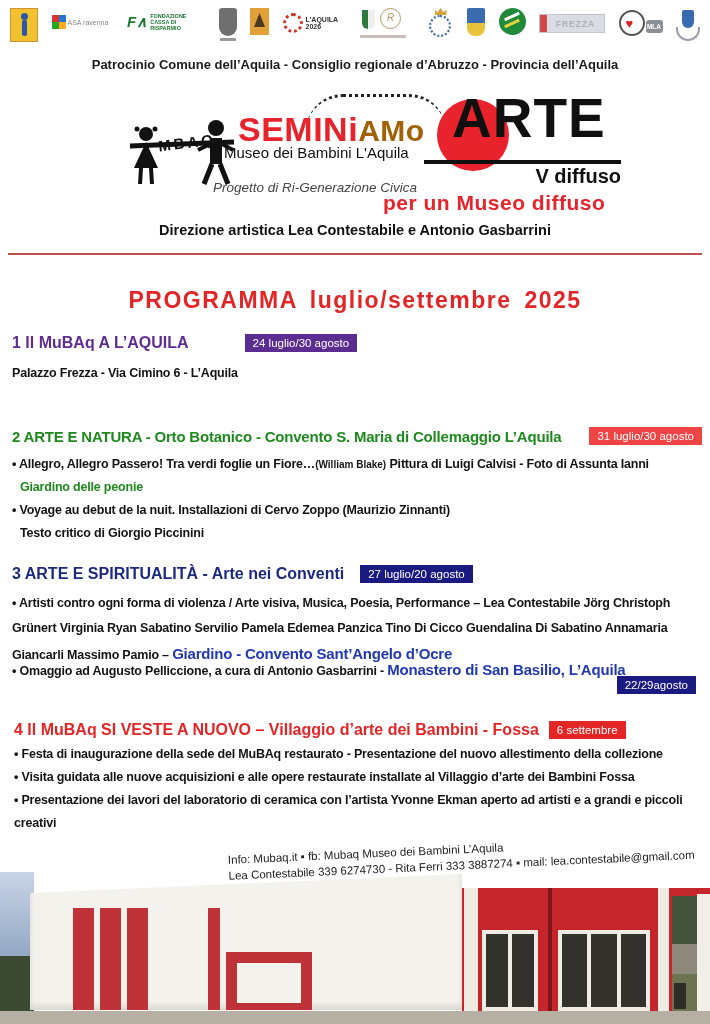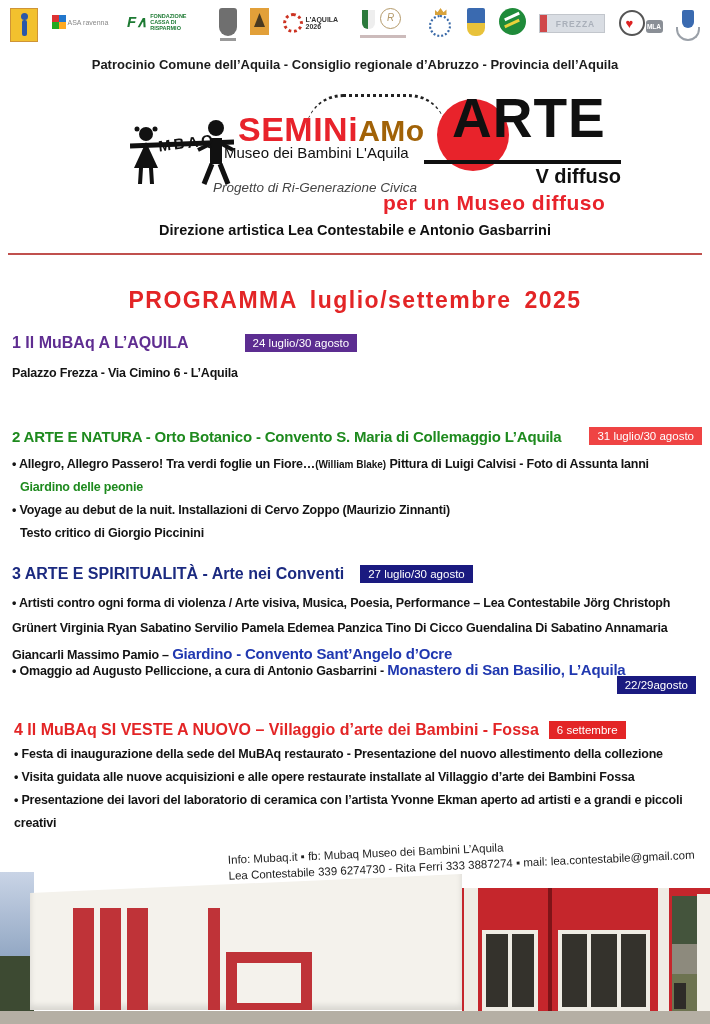--- a/index.html
+++ b/index.html
@@ -241,21 +241,21 @@
   </div>
   <div class="body-txt s2-body">
     <div><span>•</span> <span class="i">Allegro, Allegro Passero! Tra verdi foglie un Fiore…</span><span class="small-note">(William Blake)</span><span> Pittura di Luigi Calvisi - Foto di Assunta Ianni</span></div>
     <div class="green-sub">Giardino delle peonie</div>
     <div><span>•</span> <span class="i">Voyage au debut de la nuit</span><span>. Installazioni di Cervo Zoppo (Maurizio Zinnanti)</span></div>
     <div class="indent">Testo critico di Giorgio Piccinini</div>
   </div>
 
   <div class="row s3-row">
     <span class="sec-title s3-title">3 ARTE E SPIRITUALITÀ - Arte nei Conventi</span>
-    <span class="badge bg-navy">27 luglio/30 agosto</span>
+    <span class="badge bg-navy">27 luglio/20 agosto</span>
   </div>
   <div class="body-txt s3-b1">
     <span>•</span> <span class="i">Artisti contro ogni forma di violenza / </span><span class="i">Arte visiva, Musica, Poesia, Performance </span><span>– Lea Contestabile Jörg Christoph Grünert Virginia Ryan  Sabatino Servilio  Pamela  Edemea Panzica  Tino Di Cicco Guendalina Di Sabatino Annamaria Giancarli Massimo Pamio – </span><span class="blue-big">Giardino - Convento Sant’Angelo d’Ocre</span>
   </div>
   <div class="body-txt s3-b2">
     <span>•</span> <span class="i">Omaggio ad Augusto Pelliccione</span><span>, a cura di Antonio Gasbarrini - </span><span class="blue-big">Monastero di San Basilio, L’Aquila</span>
   </div>
   <span class="badge bg-navy s3-badge2">22/29agosto</span>
 
   <div class="row s4-row">

